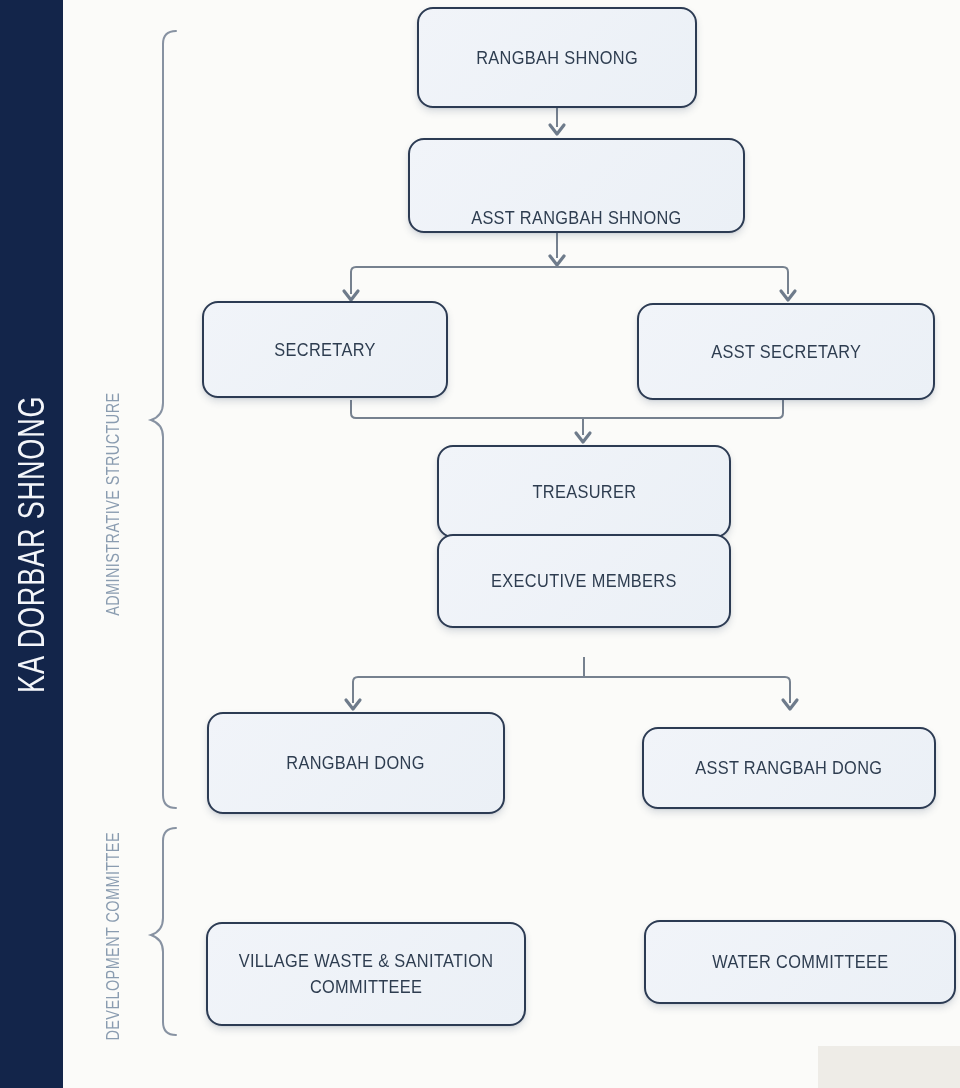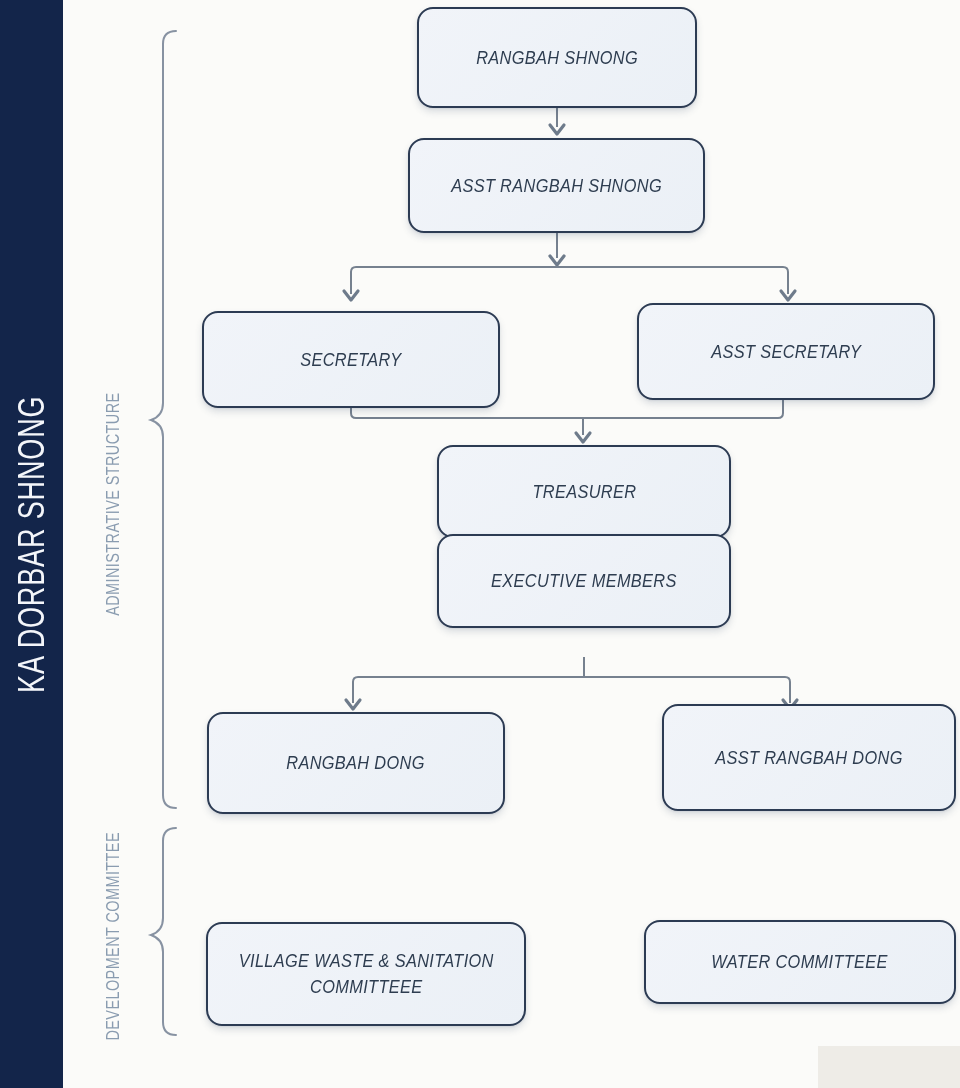--- a/index.html
+++ b/index.html
@@ -67,41 +67,40 @@
     position: absolute;
     background: linear-gradient(135deg, #f1f4f9 0%, #ebf0f6 100%);
     border: 2px solid #2c3b53;
     border-radius: 16px;
     box-shadow: 0 4px 7px rgba(55,75,105,0.16), 0 1px 2px rgba(55,75,105,0.10);
     display: flex;
     align-items: center;
     justify-content: center;
     z-index: 2;
     box-sizing: border-box;
-    font-style: italic;
   }
   .node-label {
     color: #2e3d50;
     font-size: 19px;
     letter-spacing: 0.4px;
     text-align: center;
     transform: scaleX(0.86);
     white-space: nowrap;
     line-height: 1.35;
   }
   .node-label.wrap { white-space: pre-line; }
 
   .n-rangbah-shnong      { left: 417px; top: 7px;   width: 280px; height: 101px; }
-  .n-asst-rangbah-shnong { left: 408px; top: 138px; width: 297px; height: 95px;  }
-  .n-secretary           { left: 202px; top: 311px; width: 298px; height: 97px;  }
+  .n-asst-rangbah-shnong { left: 408px; top: 138px; width: 337px; height: 95px; align-items: flex-end;  }
+  .n-secretary           { left: 202px; top: 301px; width: 246px; height: 97px;  }
   .n-asst-secretary      { left: 637px; top: 303px; width: 298px; height: 97px;  }
   .n-treasurer           { left: 437px; top: 445px; width: 294px; height: 93px;  }
   .n-executive-members   { left: 437px; top: 534px; width: 294px; height: 94px;  }
   .n-rangbah-dong        { left: 207px; top: 712px; width: 298px; height: 102px;  }
-  .n-asst-rangbah-dong   { left: 642px; top: 704px; width: 294px; height: 107px; margin-left: 20px;  }
+  .n-asst-rangbah-dong   { left: 642px; top: 727px; width: 294px; height: 82px;  }
   .n-village-waste       { left: 206px; top: 922px; width: 320px; height: 104px; }
   .n-water-committee     { left: 644px; top: 920px; width: 312px; height: 84px; }
 
   
   .watermark-patch {
     position: absolute;
     right: 0; bottom: 0;
     width: 142px; height: 42px;
     background: rgba(214, 208, 197, 0.35);
     z-index: 0;

